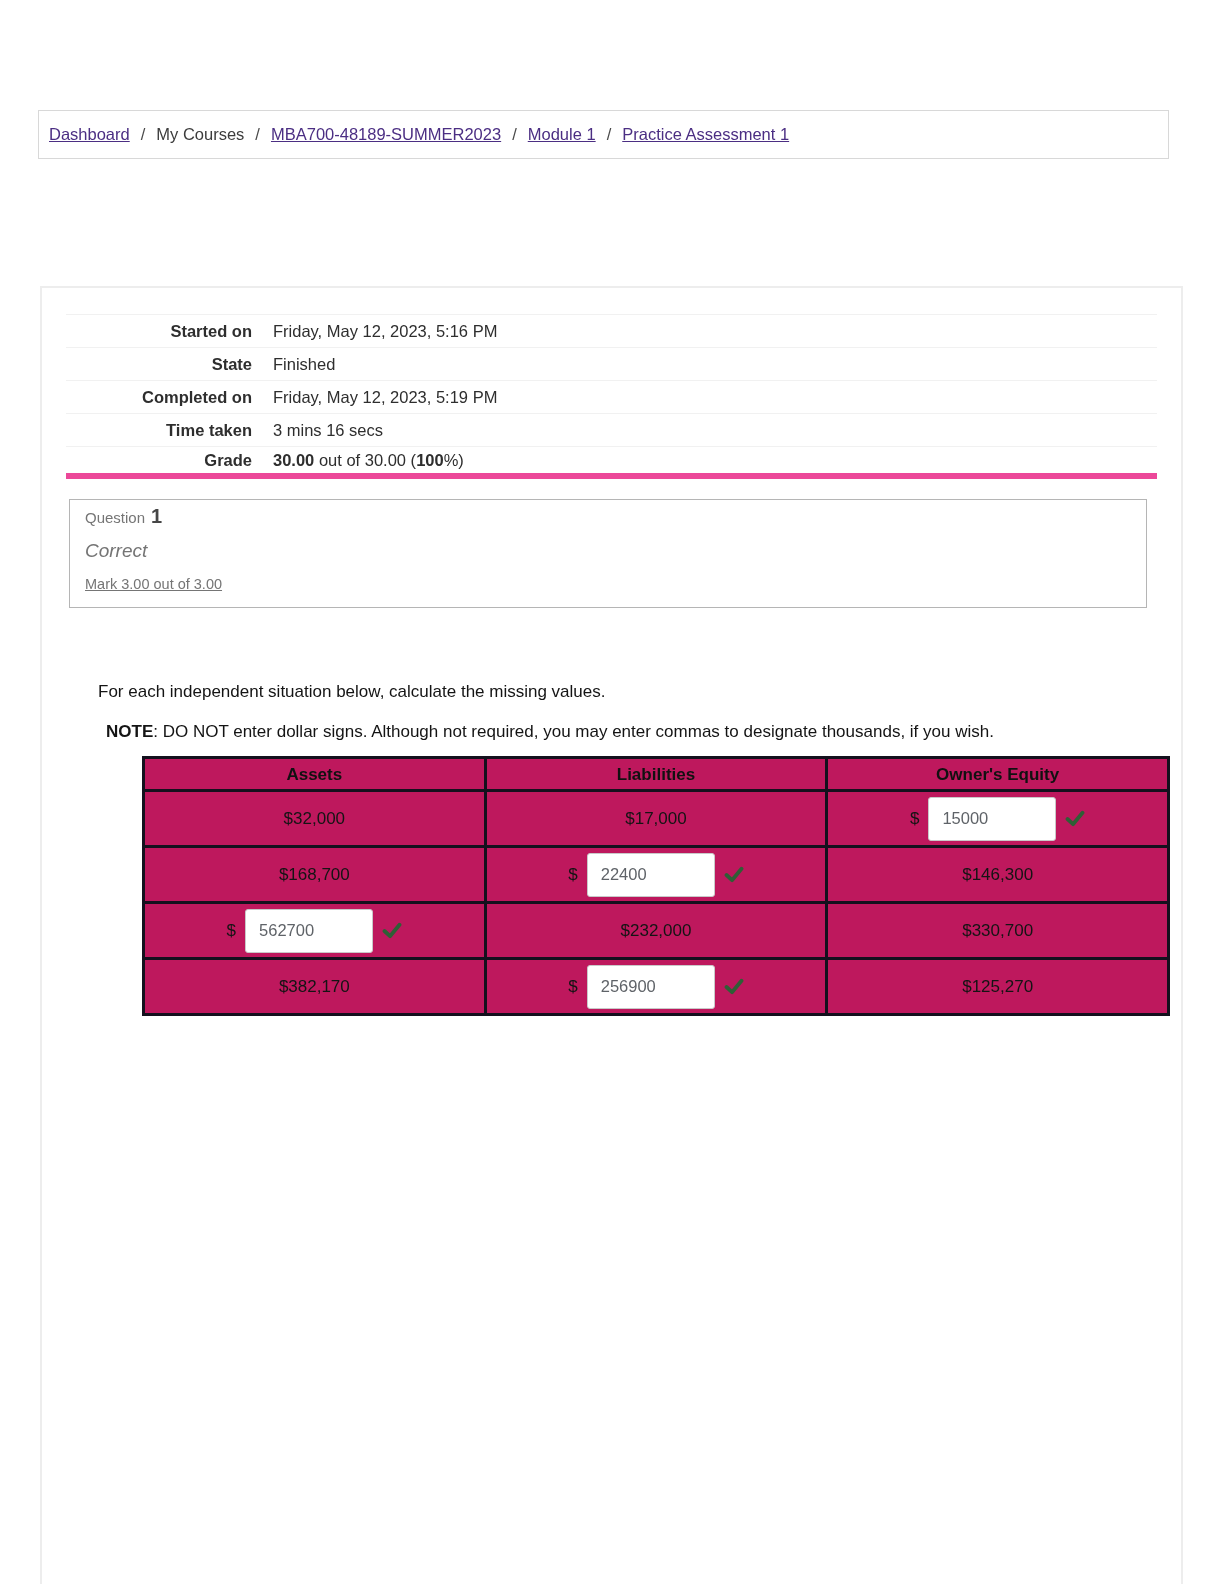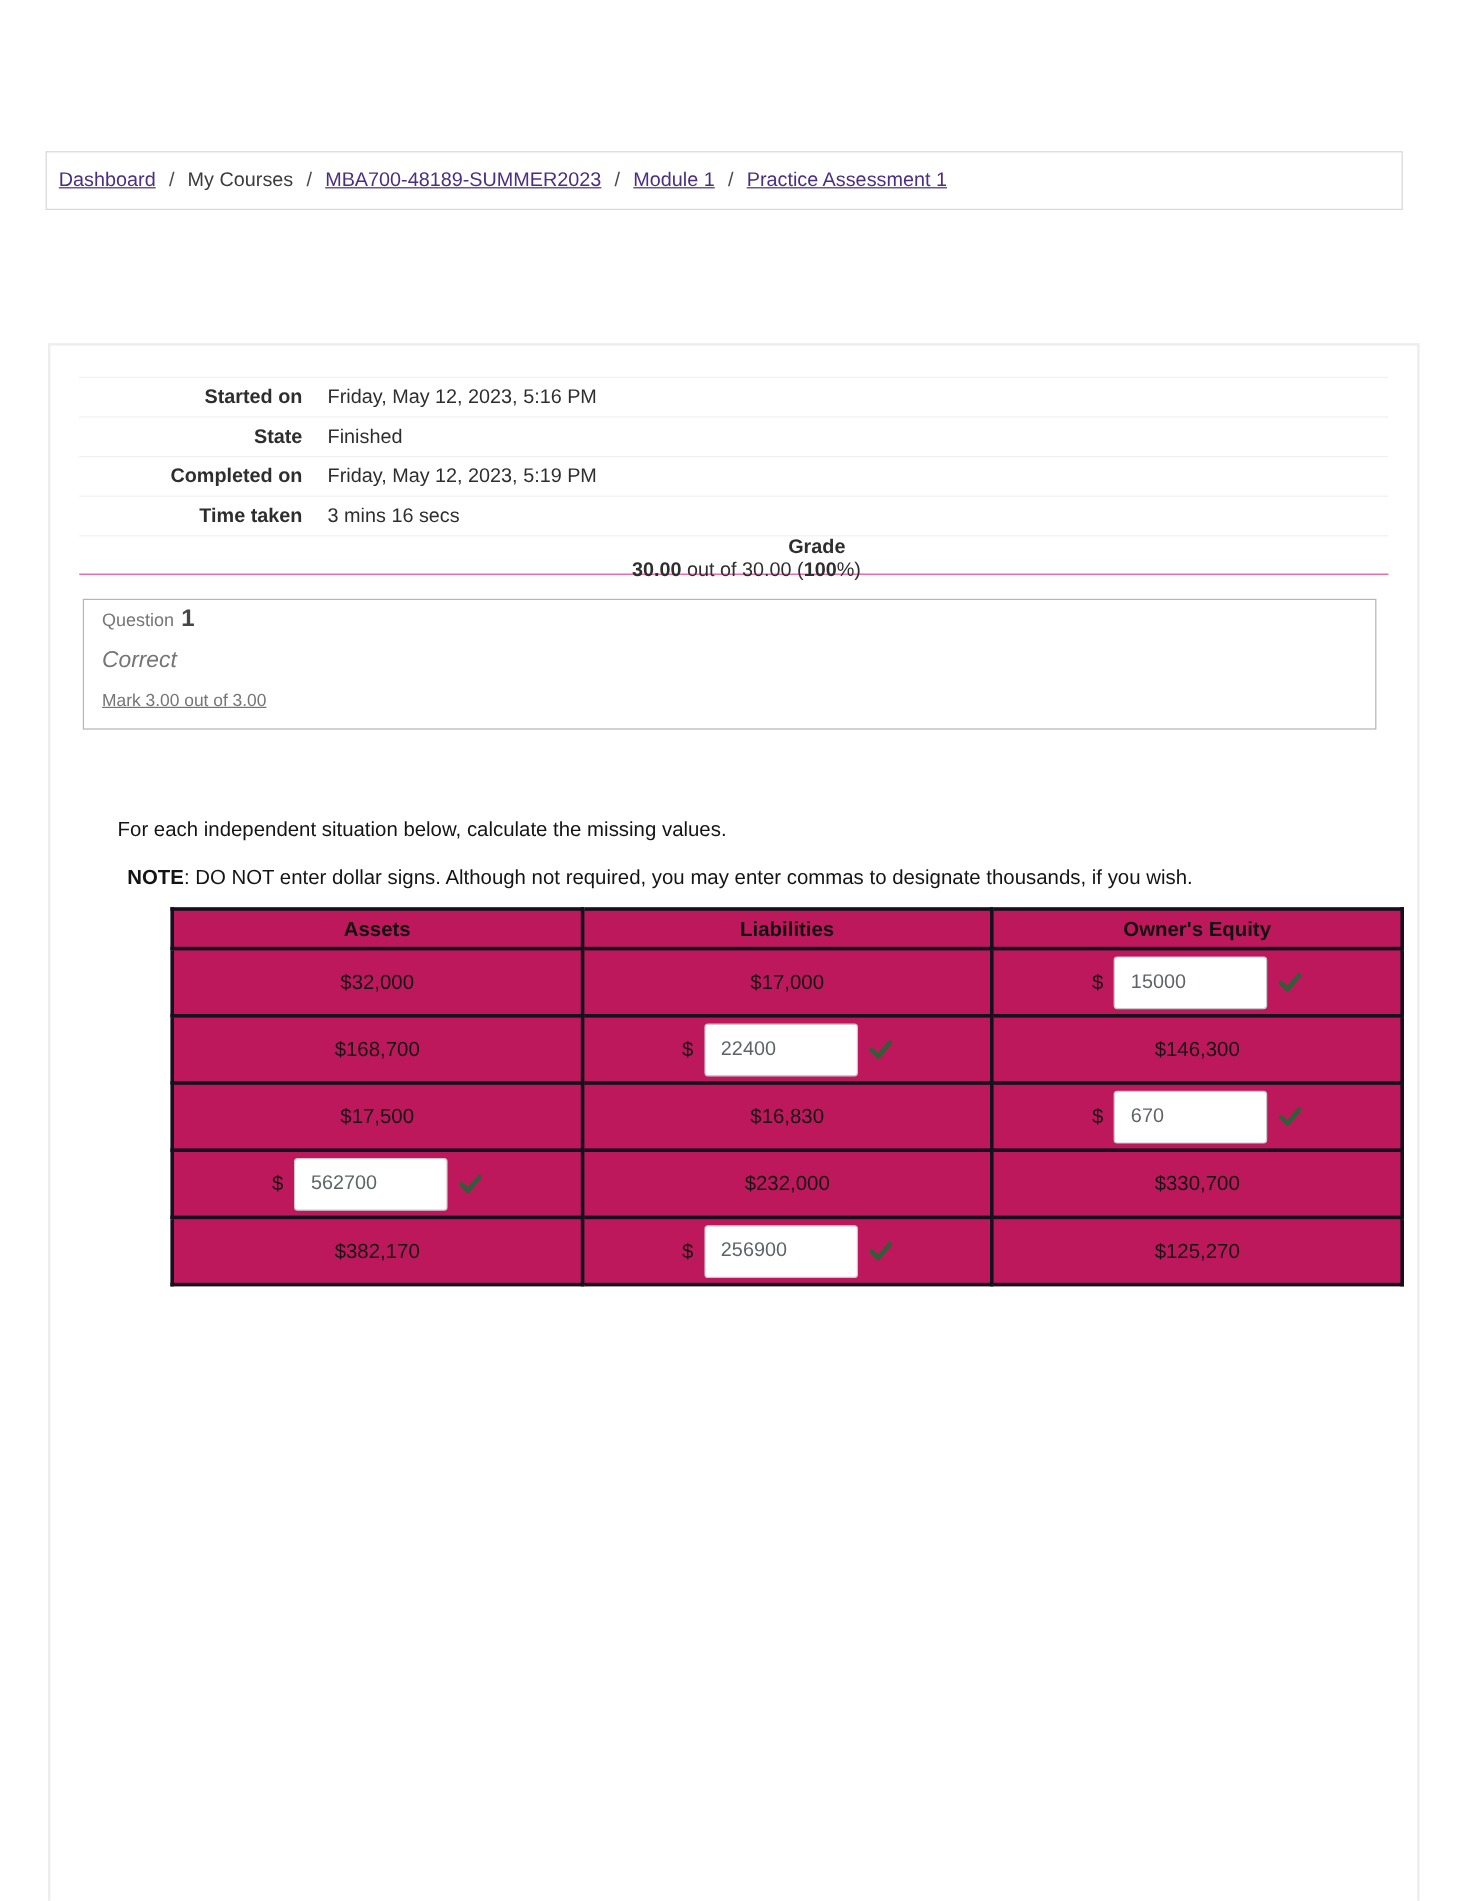--- a/index.html
+++ b/index.html
@@ -10,42 +10,42 @@
   * { box-sizing: border-box; }
   html, body { overflow: hidden; }
   body {
     width: 1224px; height: 1584px; margin: 0;
     background: #ffffff; color: #1c1c1c; position: relative;
     font-family: "Liberation Sans", "DejaVu Sans", sans-serif;
   }
 
   
   .breadcrumb-bar {
-    position: absolute; left: 38px; top: 126px; width: 1131px; height: 49px;
+    position: absolute; left: 38px; top: 110px; width: 1131px; height: 49px;
     border: 1px solid #d8d8d8; background: #fff;
     display: flex; align-items: center; padding-left: 10px;
     font-size: 16.5px; color: #3c3c3c;
   }
   .crumb-sep { margin: 0 11px; color: #4a4a4a; }
   .crumb-link { color: var(--link); text-decoration: underline; cursor: pointer; }
   .crumb-text { color: #3c3c3c; }
 
   
   .content-box {
     position: absolute; left: 40px; top: 286px; width: 1143px; height: 1400px;
     border: 2px solid #ededed; background: #fff;
   }
 
   
   .summary { margin: 26px 24px 16px 24px; }
   .summary-row {
     display: flex; align-items: center; height: 33px;
     border-top: 1px solid #f1f1f1; font-size: 16.5px; color: #2e2e2e;
   }
-  .summary-row:last-child { border-bottom: 1px solid #ec4899; flex-direction: column; }
+  .summary-row:last-child { border-bottom: 6px solid #ec4899; }
   .summary-label { width: 186px; text-align: right; font-weight: bold; flex: none; }
   .summary-value { padding-left: 21px; }
   .summary-value b { font-weight: bold; }
 
   
   .question-info {
     margin: 20px 0 0 27px; width: 1078px;
     border: 1px solid #b5b5b5; background: #fff;
     padding: 5px 15px 15px; color: #757575;
   }
@@ -164,35 +164,20 @@
                 <span class="check-icon">
                   <svg width="20" height="17" viewBox="0 0 20 17">
                     <path d="M2.5 9 L8 14.2 L17.5 2.8" fill="none" stroke="#2f5f36" stroke-width="3.8" stroke-linecap="round" stroke-linejoin="round"></path>
                   </svg>
                 </span>
               </div>
             </td>
             <td><span>$146,300</span></td>
           </tr>
           <tr>
-            <td><span>$17,500</span></td>
-            <td><span>$16,830</span></td>
-            <td>
-              <div class="cell-input-group">
-                <span class="currency">$</span>
-                <input class="answer-input" type="text" value="670" style="">
-                <span class="check-icon">
-                  <svg width="20" height="17" viewBox="0 0 20 17">
-                    <path d="M2.5 9 L8 14.2 L17.5 2.8" fill="none" stroke="#2f5f36" stroke-width="3.8" stroke-linecap="round" stroke-linejoin="round"></path>
-                  </svg>
-                </span>
-              </div>
-            </td>
-          </tr>
-          <tr>
             <td>
               <div class="cell-input-group">
                 <span class="currency">$</span>
                 <input class="answer-input" type="text" value="562700" style="">
                 <span class="check-icon">
                   <svg width="20" height="17" viewBox="0 0 20 17">
                     <path d="M2.5 9 L8 14.2 L17.5 2.8" fill="none" stroke="#2f5f36" stroke-width="3.8" stroke-linecap="round" stroke-linejoin="round"></path>
                   </svg>
                 </span>
               </div>

